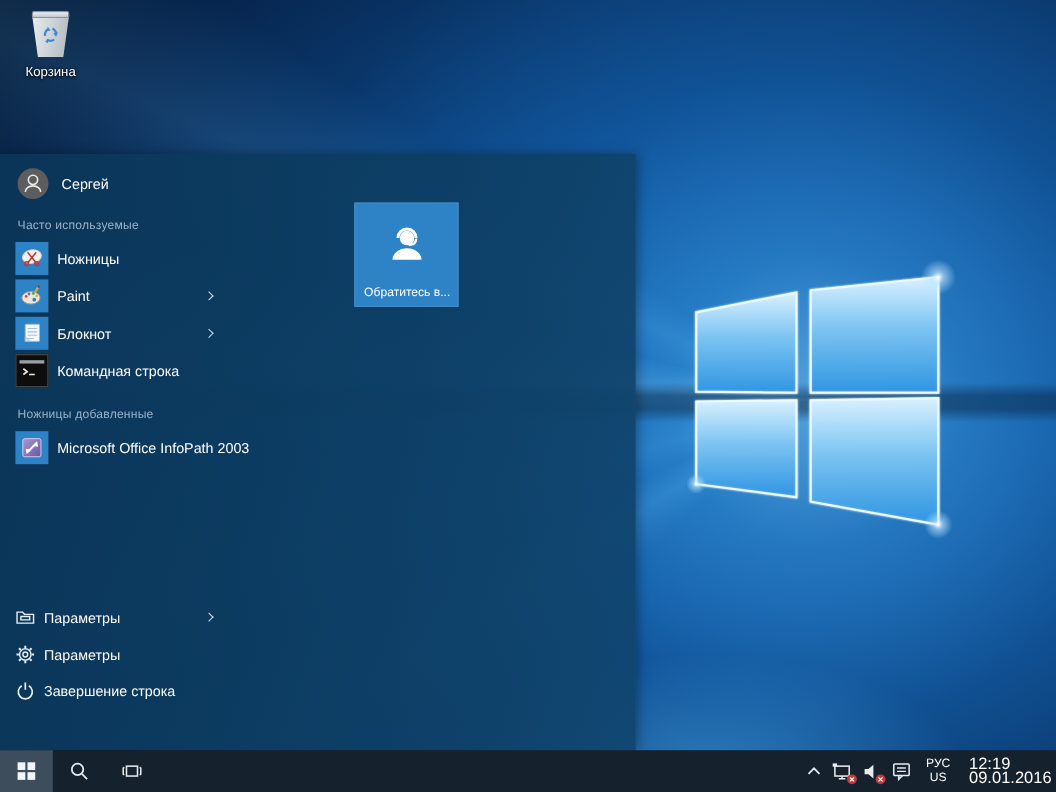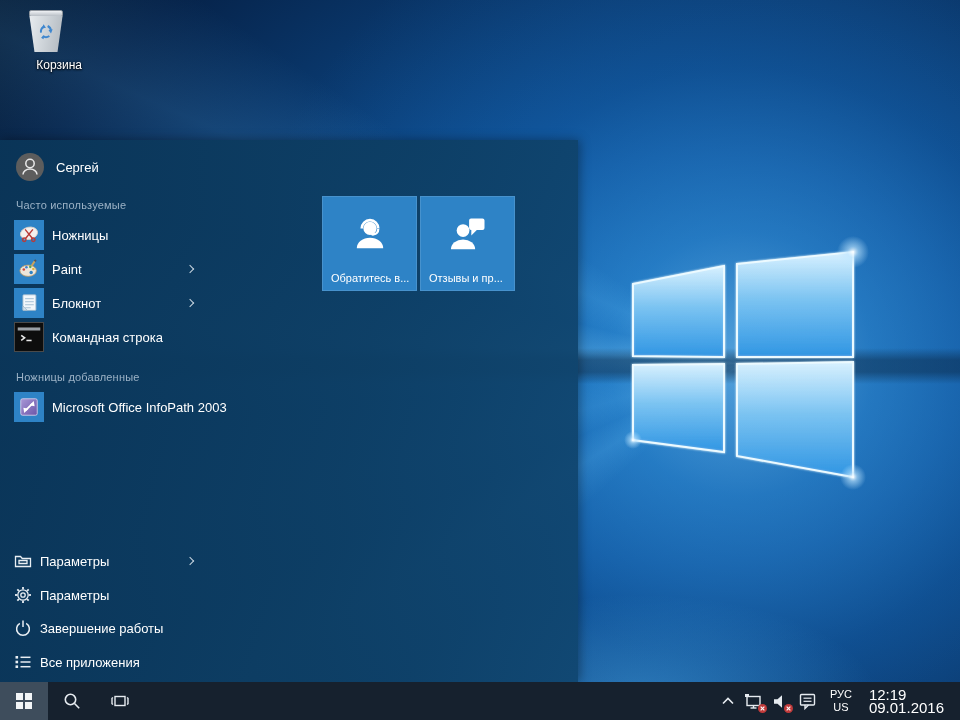--- a/index.html
+++ b/index.html
@@ -23,21 +23,21 @@
         rgba(110,200,255,0.10) 26deg, transparent 36deg,
         rgba(150,220,255,0.22) 46deg, transparent 56deg,
         rgba(110,200,255,0.13) 66deg, transparent 76deg,
         transparent 360deg),
       radial-gradient(circle at 742px 364px, rgba(150,215,255,0.50) 0%, rgba(70,165,235,0.38) 16%, rgba(30,115,195,0.24) 36%, transparent 62%),
       radial-gradient(900px 680px at 72% 50%, #1470bd 0%, #0d539b 30%, #0a3a70 55%, #06234a 78%, #041529 100%);
   }
   .hero-window { position: absolute; left: 600px; top: 230px; }
 
   
-  .desktop-icon { position: absolute; left: 10px; top: 8px; width: 72px; text-align: right; cursor: default; }
+  .desktop-icon { position: absolute; left: 10px; top: 8px; width: 72px; text-align: center; cursor: default; }
   .bin-art { position: relative; width: 42px; height: 46px; margin: 0 auto; }
   .bin-rim { position: absolute; left: 4px; top: 2px; width: 34px; height: 7px;
     background: linear-gradient(#eef1f4, #b9bfc6); border: 1px solid #8d949c; border-radius: 2px; }
   .bin-body { position: absolute; left: 3px; top: 8px; width: 36px; height: 36px;
     background: linear-gradient(100deg, #e9edf0 0%, #cfd5da 45%, #aeb5bc 100%);
     clip-path: polygon(4% 0, 96% 0, 82% 100%, 18% 100%);
   }
   .bin-recycle { position: absolute; left: 11px; top: 13px; }
   .desktop-icon-label { margin-top: 4px; font-size: 12px; color: #fff; text-shadow: 0 1px 2px rgba(0,0,0,0.9), 0 0 3px rgba(0,0,0,0.7); }
 
@@ -61,36 +61,36 @@
   .app-tile.dark { background: #0d0d0d; border: 1px solid #4a4a4a; }
   .app-label { margin-left: 8px; font-size: 13px; color: #fff; white-space: nowrap; }
   .chevron { position: absolute; left: 187px; width: 6px; height: 6px;
     border-top: 1.6px solid #c9d6e0; border-right: 1.6px solid #c9d6e0; transform: rotate(45deg); }
 
   .sys-row { position: absolute; left: 0; width: 300px; height: 32px; display: flex; align-items: center; cursor: pointer; }
   .sys-icon { width: 18px; height: 18px; margin-left: 14px; flex: 0 0 auto; }
   .sys-label { margin-left: 8px; font-size: 13px; color: #fff; white-space: nowrap; }
 
   
-  .tile { position: absolute; top: 56px; width: 95px; height: 95px; background: #2e83c6; cursor: pointer;
+  .tile { position: absolute; top: 44px; width: 95px; height: 95px; background: #2e83c6; cursor: pointer;
     border: 1px solid rgba(255,255,255,0.12); }
   .tile-1 { left: 322px; }
   .tile-2 { left: 420px; }
   .tile-glyph { position: absolute; left: 0; right: 0; top: 16px; display: flex; justify-content: center; }
   .tile-label { position: absolute; left: 8px; bottom: 6px; font-size: 11px; color: #fff; white-space: nowrap; }
 
   
   .taskbar { position: absolute; left: 0; bottom: 0; width: 960px; height: 38px; background: #16212e;
     display: flex; align-items: stretch; }
   .tb-btn { width: 48px; display: flex; align-items: center; justify-content: center; cursor: pointer; }
   .tb-btn.active { background: #3e4d5c; }
   .win-logo { display: grid; grid-template-columns: 7.5px 7.5px; grid-template-rows: 7.5px 7.5px; gap: 1.5px; }
   .win-logo span { background: #f2f5f7; }
 
-  .tray { position: absolute; right: 0; top: 0; height: 38px; display: flex; align-items: center; gap: 9px; padding-right: 12px; }
+  .tray { position: absolute; right: 0; top: 0; height: 38px; display: flex; align-items: center; gap: 9px; }
   .tray-icon { position: relative; display: flex; align-items: center; justify-content: center; cursor: pointer; }
   .badge { position: absolute; right: -4px; bottom: -3px; width: 9px; height: 9px; border-radius: 50%; background: #c03a3a;
     display: flex; align-items: center; justify-content: center; }
   .lang-block { text-align: center; font-size: 11px; line-height: 13px; color: #fff; cursor: pointer; padding: 0 4px; }
   .clock-block { text-align: left; font-size: 15px; line-height: 13px; color: #fff; cursor: pointer; padding: 0 4px; min-width: 62px; }
 </style>
 </head>
 <body>
 
 <div class="wallpaper">
@@ -273,63 +273,37 @@
     <span class="sys-label">Параметры</span>
   </div>
 
   <div class="sys-row" style="top:472px">
     <svg class="sys-icon" viewBox="0 0 18 18">
       <g stroke="#e8eef3" stroke-width="1.5" fill="none">
         <path d="M5.8,4.4 a6.4,6.4 0 1 0 6.4,0"></path>
         <line x1="9" y1="1.5" x2="9" y2="8"></line>
       </g>
     </svg>
-    <span class="sys-label">Завершение работы</span>
-  </div>
-
-  <div class="sys-row" style="top:506px">
-    <svg class="sys-icon" viewBox="0 0 18 18">
-      <g fill="#e8eef3">
-        <rect x="1.5" y="3" width="2.6" height="2.6"></rect>
-          <rect x="1.5" y="7.7" width="2.6" height="2.6"></rect>
-          <rect x="1.5" y="12.4" width="2.6" height="2.6"></rect>
-      </g>
-      <g stroke="#e8eef3" stroke-width="1.5">
-        <line x1="6.5" y1="4.3" x2="16.5" y2="4.3"></line>
-          <line x1="6.5" y1="9" x2="16.5" y2="9"></line>
-          <line x1="6.5" y1="13.7" x2="16.5" y2="13.7"></line>
-      </g>
-    </svg>
-    <span class="sys-label">Все приложения</span>
-  </div>
+    <span class="sys-label">Завершение строка</span>
+  </div>
+
 
   <div class="tile tile-1">
     <div class="tile-glyph">
       <svg width="44" height="44" viewBox="0 0 40 40">
         <circle cx="20" cy="14" r="6" fill="#fff"></circle>
         <path d="M8,32 a12,9.5 0 0 1 24,0 z" fill="#fff"></path>
         <path d="M12.5,14 a7.5,7.5 0 0 1 15,0" stroke="#fff" stroke-width="2.4" fill="none"></path>
         <path d="M27.5,14.5 a3.5,4.5 0 0 1 -4.5,4.5" stroke="#fff" stroke-width="2" fill="none"></path>
         <circle cx="22.5" cy="19" r="1.6" fill="#fff"></circle>
       </svg>
     </div>
     <div class="tile-label">Обратитесь в...</div>
   </div>
 
-  <div class="tile tile-2">
-    <div class="tile-glyph">
-      <svg width="44" height="44" viewBox="0 0 40 40">
-        <circle cx="15.5" cy="16" r="5.8" fill="#fff"></circle>
-        <path d="M4.5,33 a11,9 0 0 1 22,0 z" fill="#fff"></path>
-        <rect x="21" y="5" width="14" height="10.5" rx="1.8" fill="#fff"></rect>
-        <polygon points="23,15 23,20.5 28.5,15" fill="#fff"></polygon>
-      </svg>
-    </div>
-    <div class="tile-label">Отзывы и пр...</div>
-  </div>
 </div>
 
 <div class="taskbar">
   <div class="tb-btn active">
     <div class="win-logo">
       <span></span>
         <span></span>
         <span></span>
         <span></span>
     </div>

